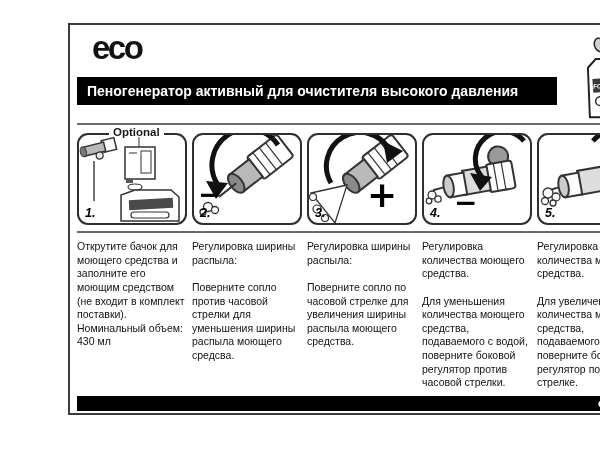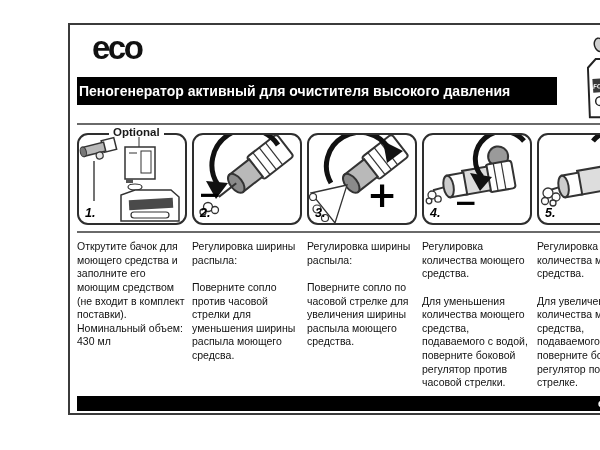--- a/index.html
+++ b/index.html
@@ -4,21 +4,21 @@
 <style>
   html,body{margin:0;padding:0;background:#ffffff;}
   body{width:600px;height:450px;position:relative;font-family:"Liberation Sans",sans-serif;overflow:hidden;}
   .card{position:absolute;left:20px;top:23px;width:594px;height:392px;border:2px solid #3b3b3b;background:#fff;box-sizing:border-box;margin-left:48px;}
 
   .logo{position:absolute;left:22px;top:4px;font-size:33px;font-weight:900;letter-spacing:-2.5px;color:#111;}
   .model{position:absolute;right:83px;top:16px;font-size:19px;font-weight:800;letter-spacing:.5px;color:#111;}
   .product-thumb{position:absolute;left:509px;top:2px;width:78px;height:97px;}
 
   .title-bar{position:absolute;left:7px;top:52px;width:480px;height:28px;background:#000;color:#fff;
-             font-size:14px;font-weight:700;line-height:28px;padding-left:2px;box-sizing:border-box;
+             font-size:14px;font-weight:700;line-height:28px;padding-left:10px;box-sizing:border-box;
              white-space:nowrap;overflow:hidden;}
 
   .rule{position:absolute;left:7px;width:578px;height:2px;background:#6a6a6a;}
   .rule1{top:98px;} .rule2{top:206px;}
 
   .panel{position:absolute;top:108px;width:110px;height:92px;border:2px solid #2e2e2e;border-radius:11px;box-sizing:border-box;background:#fff;}
   .p1{left:7px;} .p2{left:122px;} .p3{left:237px;} .p4{left:352px;} .p5{left:467px;}
   .panel svg{position:absolute;left:0;top:0;}
   .step-num{position:absolute;left:6px;bottom:3px;font-size:12.5px;font-weight:800;font-style:italic;color:#000;}
   .sign{position:absolute;font-weight:900;color:#000;line-height:1;font-family:"DejaVu Sans",sans-serif;}

